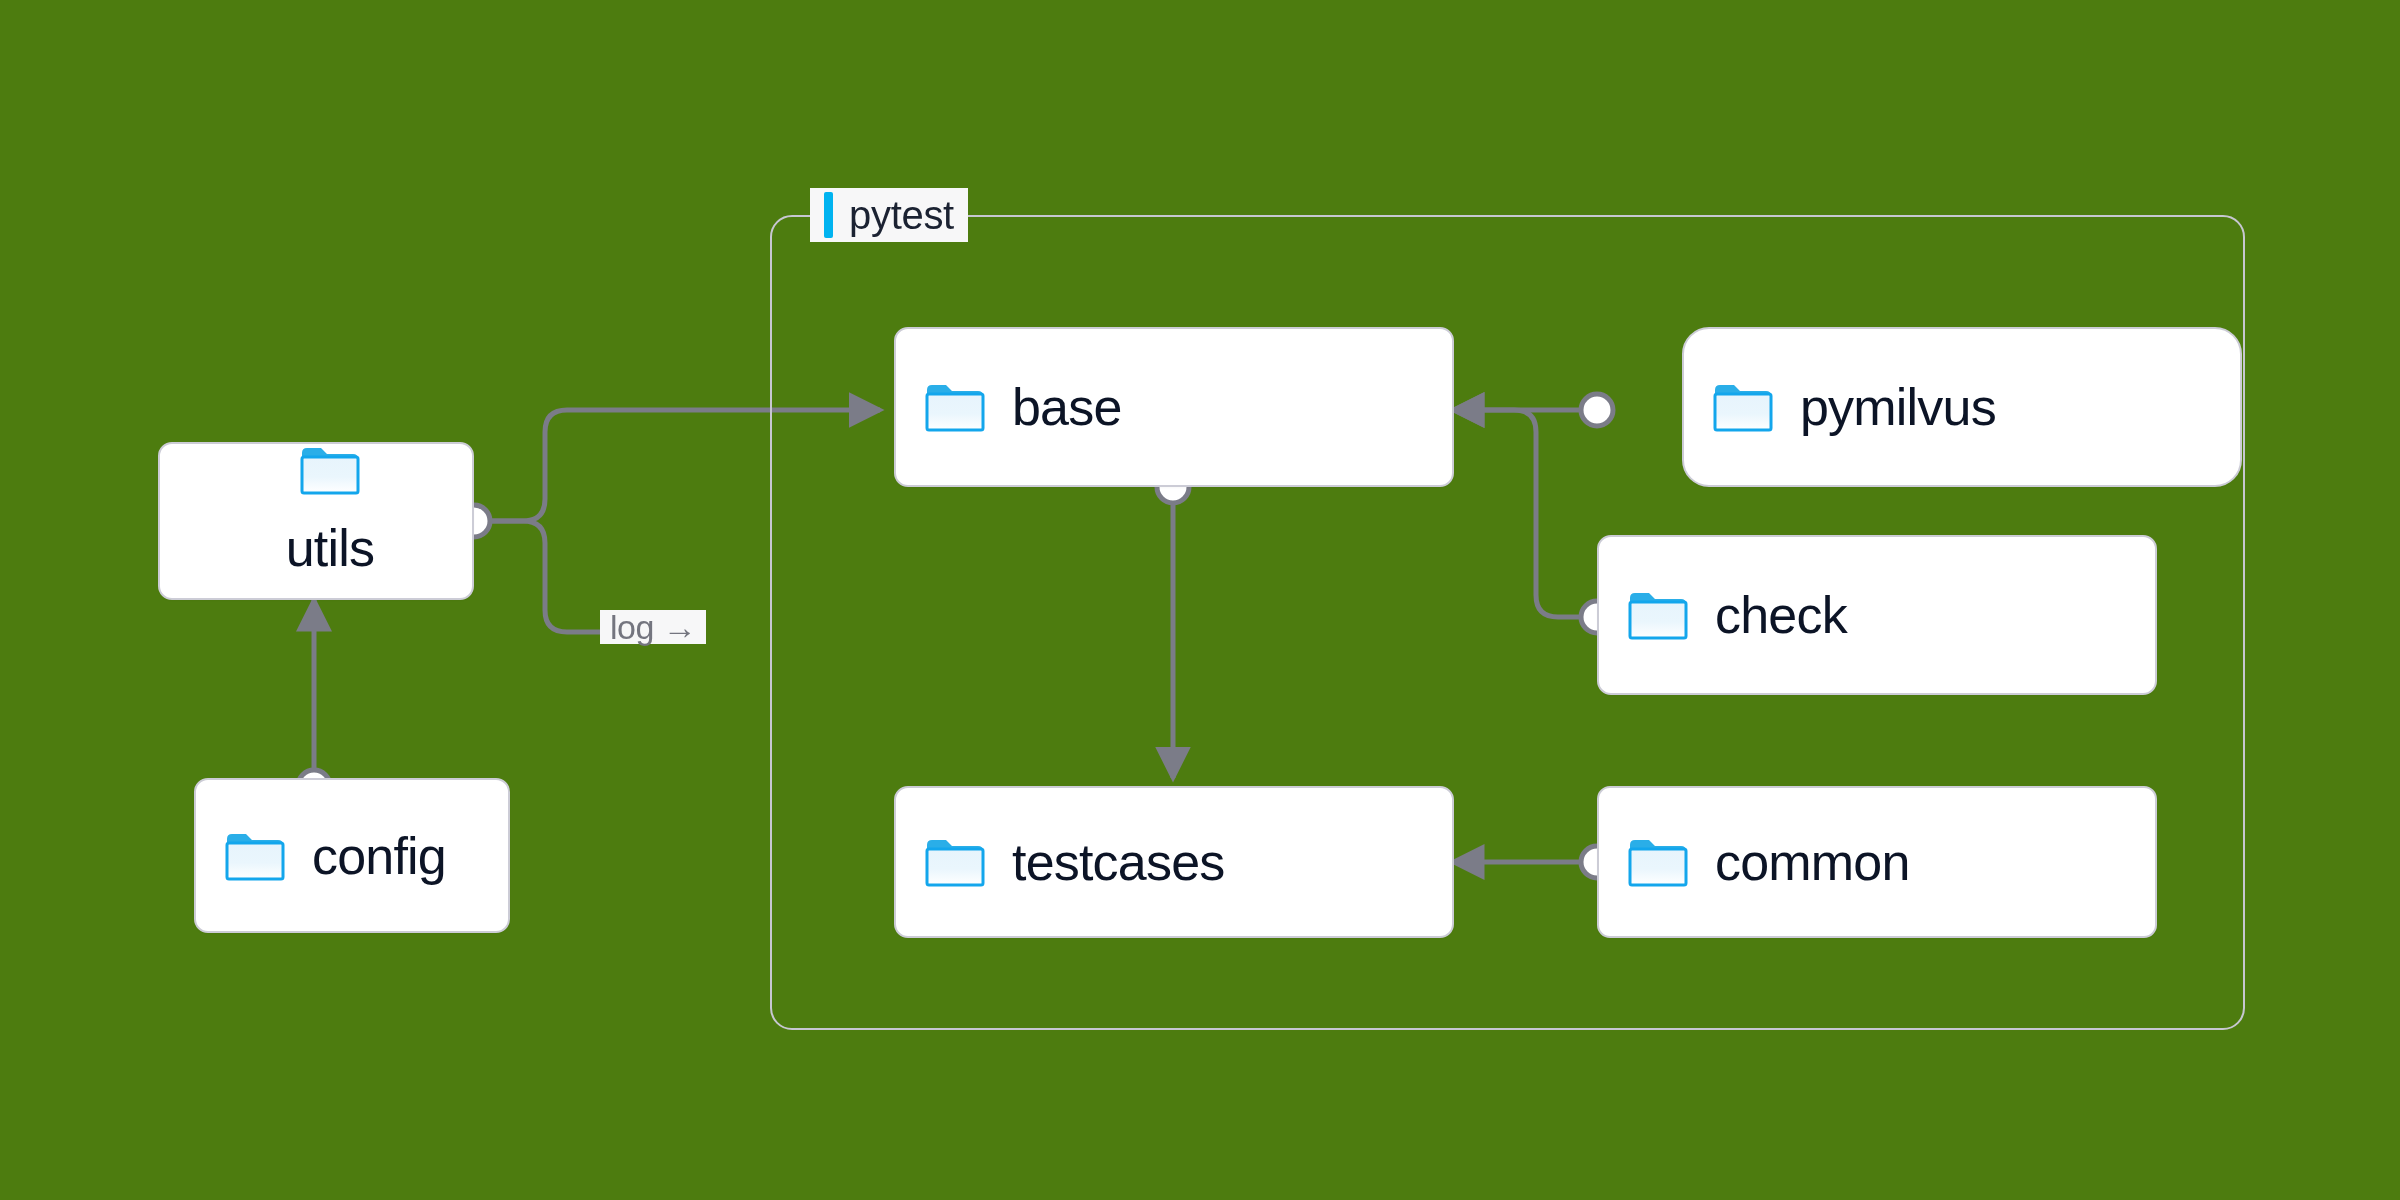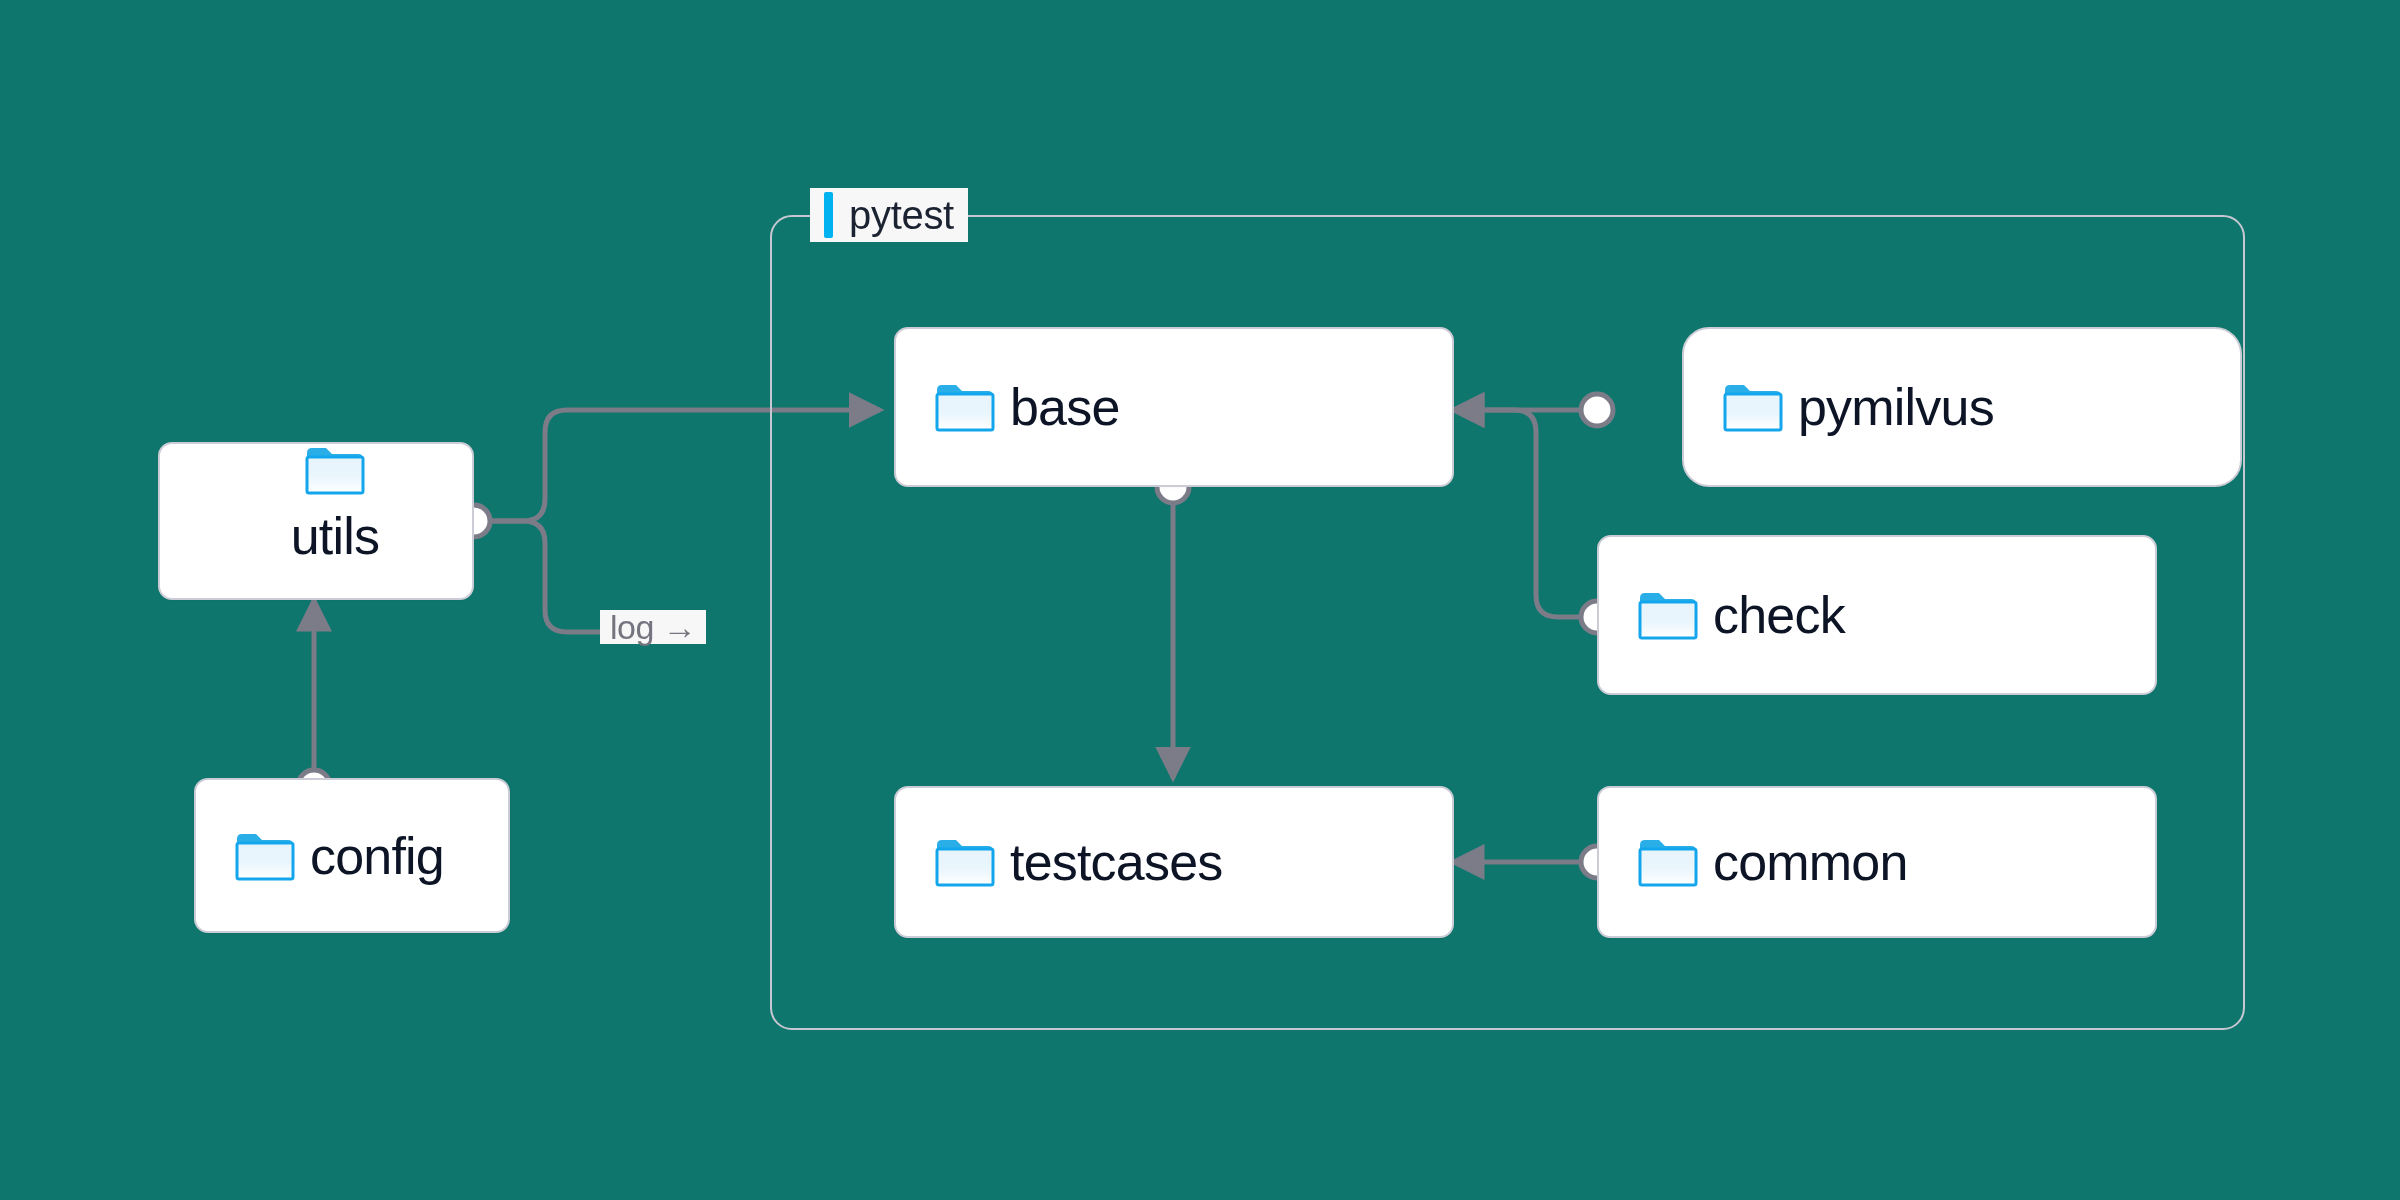--- a/index.html
+++ b/index.html
@@ -7,21 +7,21 @@
     padding: 0;
     background: #f7f7f8;
   }
   body {
     font-family: "Liberation Sans", sans-serif;
   }
   #stage {
     position: relative;
     width: 2400px;
     height: 1200px;
-    background: #0f766e;
+    background: #4d7c0f;
     overflow: hidden;
   }
   #edges {
     position: absolute;
     left: 0;
     top: 0;
     width: 2400px;
     height: 1200px;
     pointer-events: none;
   }
@@ -59,22 +59,22 @@
   }
   
   .node {
     position: absolute;
     box-sizing: border-box;
     background: #ffffff;
     border: 2px solid #ccccd6;
     border-radius: 14px;
     display: flex;
     align-items: center;
-    gap: 14px;
-    padding-left: 38px;
+    gap: 26px;
+    padding-left: 28px;
     box-shadow: 0 1px 2px rgba(20,24,40,0.03);
   }
   .node-label {
     font-size: 52px;
     color: #0c1426;
     letter-spacing: -0.8px;
     white-space: nowrap;
     line-height: 1;
   }
   

